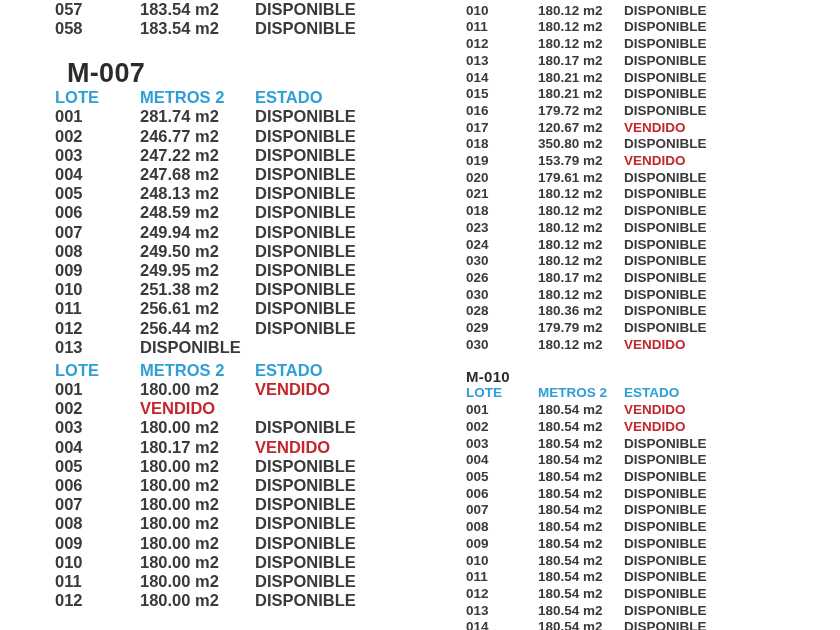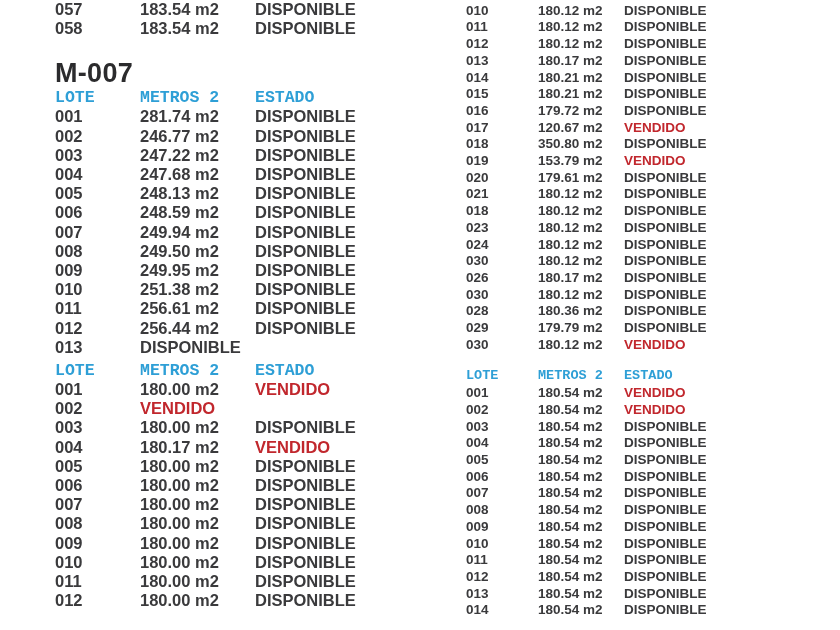--- a/index.html
+++ b/index.html
@@ -28,40 +28,40 @@
 
   .section { margin: 0; }
   .col-left  .section-m-007 { margin-top: 20px; }
   .col-left  .section-m-008 { margin-top: 4px; }
   .col-right .section-m-010 { margin-top: 15px; }
 
   .section-title {
     color: #2b2b2d;
     letter-spacing: 0.3px;
   }
-  .col-left  .section-title { font-size: 27px; line-height: 30px; }
+  .col-left  .section-title { font-size: 27px; line-height: 30px; margin-left: 12px; }
   .col-right .section-title { font-size: 15px; line-height: 17px; }
 
   .lot-row, .header-row {
     display: grid;
     white-space: nowrap;
   }
   .col-left  .lot-row, .col-left  .header-row {
     grid-template-columns: 85px 115px 1fr;
     font-size: 16.5px;
     line-height: 19.2px;
   }
   .col-left .header-row { line-height: 19px; }
   .col-right .lot-row, .col-right .header-row {
     grid-template-columns: 72px 86px 1fr;
     font-size: 13.5px;
     line-height: 16.7px;
   }
 
-  .header-row span { color: var(--header-blue, #2e9fd6); font-family: Liberation Mono, monospace; }
+  .header-row span { color: var(--header-blue, #2e9fd6); }
   .c-lote, .c-metros { color: #3a3a3c; }
   .c-estado { color: #3a3a3c; }
   .c-estado.sold { color: var(--sold-red, #c1272d); }
 </style>
 </head>
 <body>
 
 <div class="page">
   <div class="col col-left" id="col-left">
       <div class="section section-block-continued-top-left">
@@ -322,20 +322,21 @@
           <span class="c-metros">179.79 m2</span>
           <span class="c-estado">DISPONIBLE</span>
         </div>
         <div class="lot-row">
           <span class="c-lote">030</span>
           <span class="c-metros">180.12 m2</span>
           <span class="c-estado sold">VENDIDO</span>
         </div>
       </div>
       <div class="section section-m-010">
+        <div class="section-title">M-010</div>
         <div class="header-row">
           <span class="h-lote">LOTE</span>
           <span class="h-metros">METROS 2</span>
           <span class="h-estado">ESTADO</span>
         </div>
         <div class="lot-row">
           <span class="c-lote">001</span>
           <span class="c-metros">180.54 m2</span>
           <span class="c-estado sold">VENDIDO</span>
         </div>

